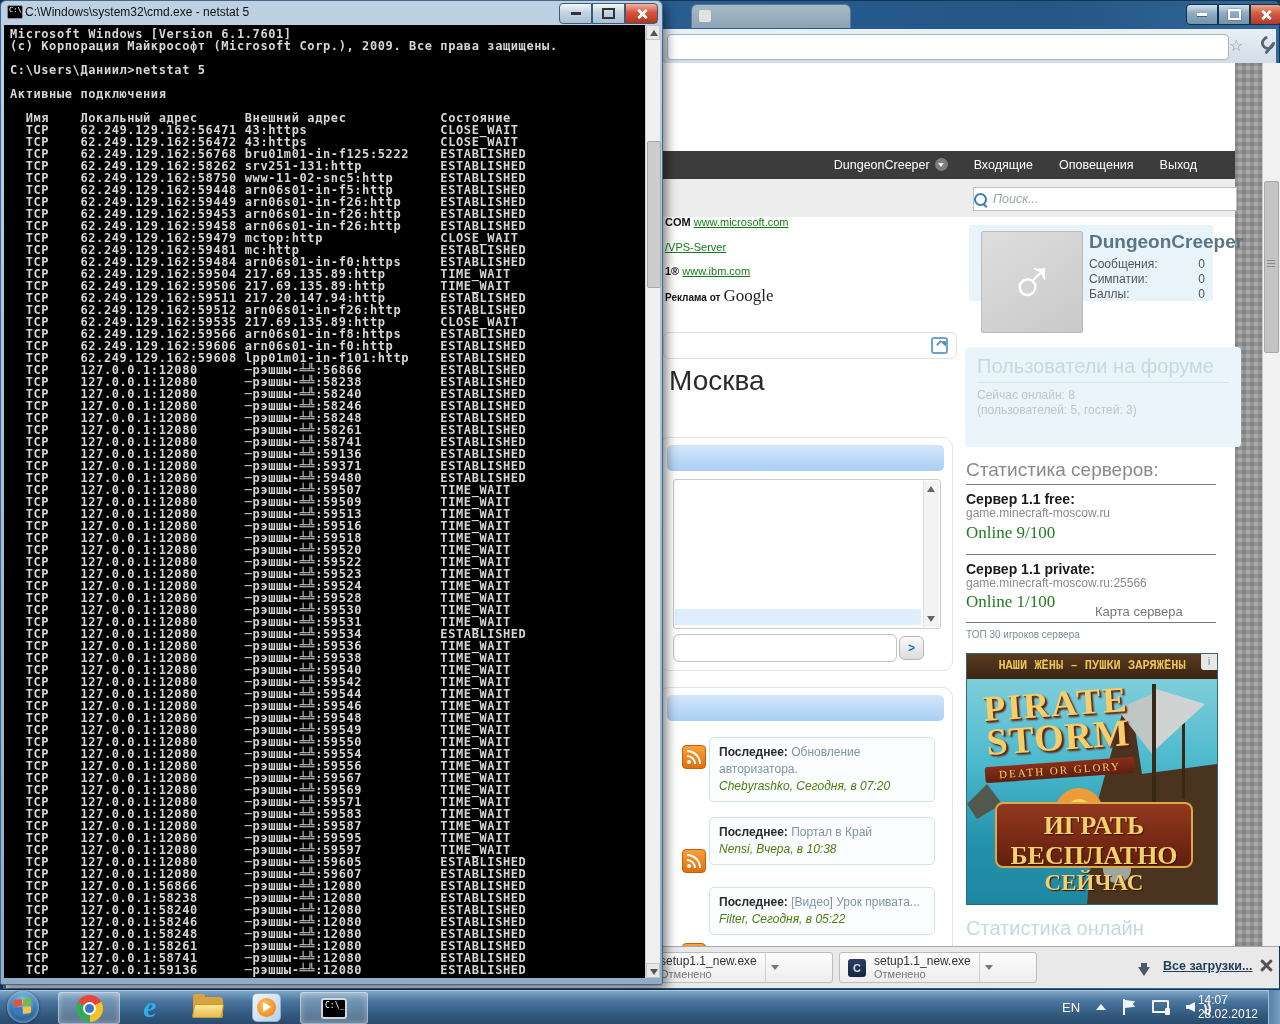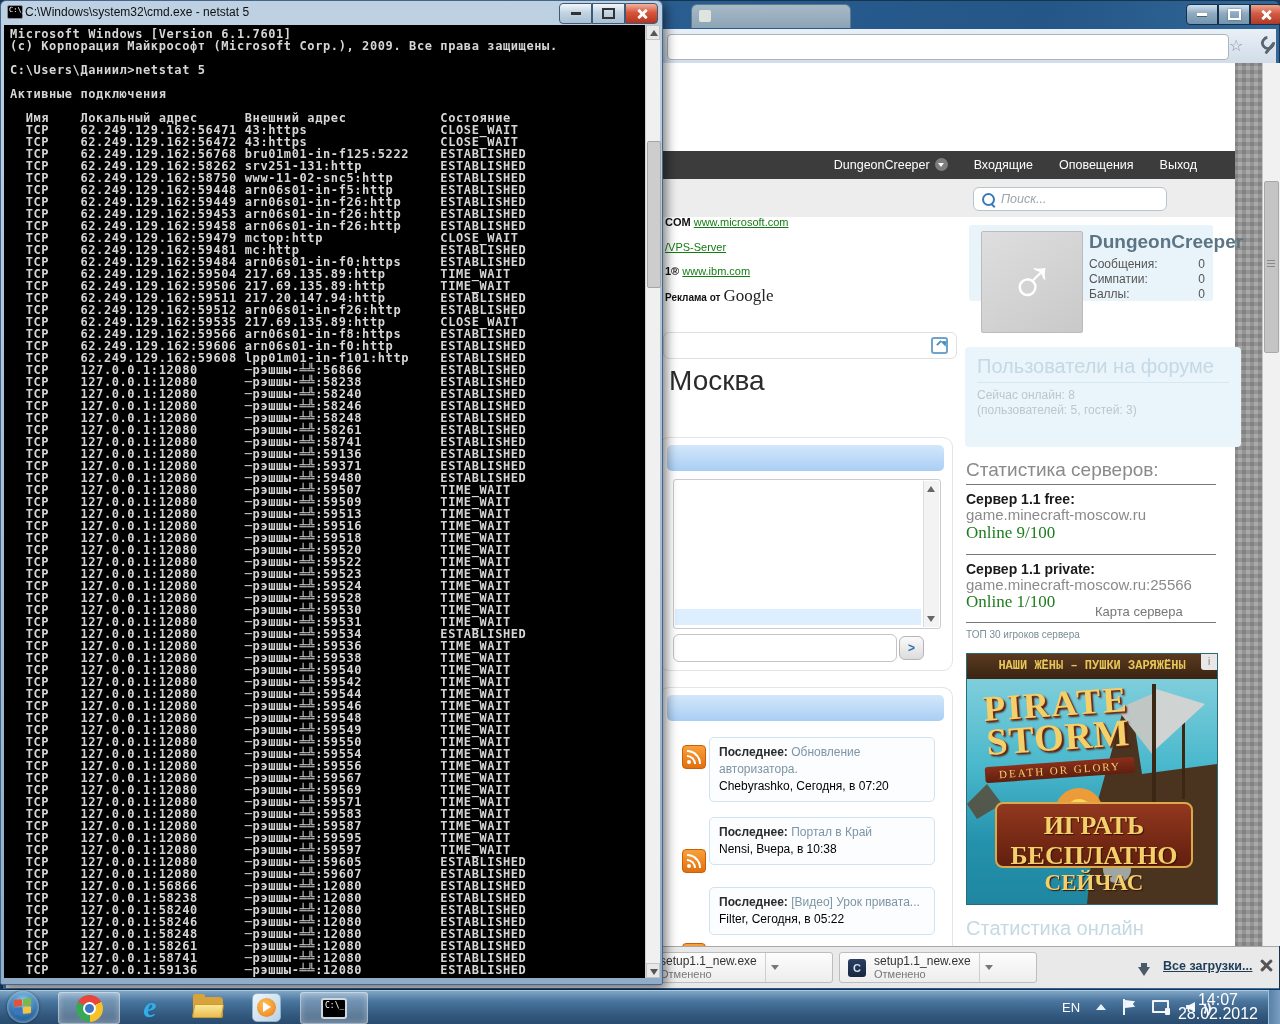--- a/index.html
+++ b/index.html
@@ -38,21 +38,21 @@
     background-image:repeating-linear-gradient(0deg,rgba(0,0,0,.13) 0 4px,transparent 4px 8px),
                      repeating-linear-gradient(90deg,rgba(255,255,255,.10) 0 4px,rgba(0,0,0,.07) 4px 8px);}
   .content{left:604px;top:62px;width:628px;height:883px;background:#fff;}
 
   
   .sitenav{left:604px;top:150px;width:628px;height:28px;background:#3c3c3c;display:flex;align-items:center;justify-content:flex-end;gap:26px;padding-right:38px;box-sizing:border-box;color:#fff;font-size:12.5px;}
   .sitenav .navlink{cursor:pointer;}
   .ddcircle{display:inline-block;width:13px;height:13px;border-radius:50%;background:#7d7d7d;vertical-align:-2px;margin-left:5px;position:relative;}
   .ddcircle:before{content:"";position:absolute;left:3.5px;top:5px;border-left:3px solid transparent;border-right:3px solid transparent;border-top:4px solid #fff;}
   .grayband{left:604px;top:178px;width:628px;height:38px;background:#ededed;}
-  .searchbox{left:970px;top:186px;width:194px;height:24px;background:#fff;border:1px solid #b9c4cc;border-radius:6px;display:flex;align-items:center;padding-left:8px;box-sizing:border-box;}
+  .searchbox{left:970px;top:186px;width:264px;height:24px;background:#fff;border:1px solid #b9c4cc;border-radius:0;display:flex;align-items:center;box-sizing:border-box;}
   .mag{position:relative;width:9px;height:9px;border:2px solid #3a7ab8;border-radius:50%;margin-right:6px;}
   .mag:after{content:"";position:absolute;left:8px;top:8px;width:2px;height:5px;background:#3a7ab8;transform:rotate(-45deg);}
   .searchph{font-style:italic;color:#9aa4ab;font-size:12.5px;}
 
   
   .gads{left:604px;top:205px;width:180px;height:105px;background:#fff;font-size:11px;}
   .gads .row{position:absolute;left:58px;white-space:nowrap;}
   .glink{color:#157c15;text-decoration:underline;}
   .gb{color:#111;font-weight:bold;}
   .gbrand{font-family:"Liberation Serif",serif;font-size:17px;color:#222;}
@@ -80,32 +80,32 @@
   .chatinput{left:670px;top:633px;width:218px;height:24px;background:#fff;border:1px solid #c4c4c4;border-radius:6px;}
   .sendbtn{left:896px;top:635px;width:23px;height:22px;border:1px solid #b5b5b5;border-radius:6px;background:linear-gradient(#fafafa,#dcdcdc);color:#2a6fae;font-weight:bold;font-size:12px;text-align:center;line-height:22px;}
 
   .rss{width:22px;height:22px;border-radius:4px;background:linear-gradient(#f9a03a,#e2700f);position:relative;border:1px solid #c95f08;}
   .rss .dot{position:absolute;left:4px;bottom:4px;width:4px;height:4px;background:#fff;border-radius:50%;}
   .rss .a1{position:absolute;left:4px;bottom:4px;width:7px;height:7px;border-top:2px solid #fff;border-right:2px solid #fff;border-top-right-radius:100%;}
   .rss .a2{position:absolute;left:4px;bottom:4px;width:12px;height:12px;border-top:2px solid #fff;border-right:2px solid #fff;border-top-right-radius:100%;}
   .postbox{background:#fbfdff;border:1px solid #cfe3f0;border-radius:5px;width:226px;padding:6px 9px;box-sizing:border-box;font-size:12px;line-height:17px;}
   .postlabel{font-weight:bold;color:#2b2b2b;}
   .posttitle{color:#7d95a4;}
-  .postmeta{color:#000000;}
+  .postmeta{color:#4d7c0f;font-style:italic;}
 
   .rcol-title{font-size:20px;color:#c4d9e4;}
   .userspanel{left:962px;top:346px;width:276px;height:100px;background:#eaf4fb;border-radius:4px;padding:8px 12px;box-sizing:border-box;}
   .userspanel .tline{border-bottom:1px solid #d7e7f0;padding-bottom:4px;}
   .members{color:#2e5d7a;font-size:12.5px;line-height:16px;margin-top:7px;}
   .onlinegray{color:#bac7ce;font-size:12px;line-height:15px;}
 
   .srv-title{font-size:19px;color:#8a8a8a;}
   .hr{height:1px;background:#777;}
   .srv-name{font-size:14px;font-weight:bold;color:#1a1a1a;}
-  .srv-host{font-size:15px;color:#8a8a8a;text-align:right;}
+  .srv-host{font-size:12px;color:#8a8a8a;text-align:right;}
   .srv-online{font-family:"Liberation Serif",serif;font-size:17px;color:#1e7d1e;}
   .srv-link{font-size:13px;color:#777;}
 
   .pirate{left:963px;top:652px;width:250px;height:250px;overflow:hidden;border:1px solid #2a6b7a;
     background:linear-gradient(#8fd4e0,#49b8cc 45%,#2492ac 75%,#1f86a0);}
   .pir-top{position:absolute;left:0;top:0;width:100%;height:25px;background:linear-gradient(#5a3a1f,#3a2412);
     color:#e8c558;font-family:Liberation Mono, monospace;font-weight:bold;font-size:12px;text-align:center;line-height:25px;white-space:nowrap;}
   .pir-info{position:absolute;right:0;top:0;width:16px;height:16px;background:#e8e8e8;color:#777;font-size:10px;text-align:center;line-height:16px;border-radius:0 0 0 3px;}
   .pir-logo{position:absolute;left:10px;top:34px;width:160px;text-align:center;
     font-family:"Liberation Serif",serif;font-weight:bold;color:#f3d06a;
@@ -200,21 +200,21 @@
   .flagic:before{content:"";position:absolute;left:1px;top:0;width:2px;height:16px;background:#f2f6fa;}
   .flagic:after{content:"";position:absolute;left:3px;top:1px;width:10px;height:8px;background:#f2f6fa;clip-path:polygon(0 0,100% 15%,78% 50%,100% 85%,0 100%);}
   .netic{position:relative;width:18px;height:16px;}
   .netic .scr{position:absolute;left:0;top:1px;width:13px;height:9px;border:2px solid #f2f6fa;border-radius:1px;}
   .netic .std{position:absolute;left:4px;top:12px;width:9px;height:2px;background:#f2f6fa;}
   .netic .plg{position:absolute;right:0;bottom:0;width:5px;height:7px;background:#f2f6fa;border-radius:1px;}
   .volic{position:relative;width:18px;height:16px;}
   .volic .sp{position:absolute;left:0;top:3px;width:9px;height:10px;background:#f2f6fa;clip-path:polygon(0 30%,35% 30%,100% 0,100% 100%,35% 70%,0 70%);}
   .volic .w1{position:absolute;left:9px;top:3px;width:8px;height:10px;border:2px solid transparent;border-right-color:#f2f6fa;border-radius:50%;}
   .volic .w2{position:absolute;left:11px;top:1px;width:10px;height:14px;border:2px solid transparent;border-right-color:#f2f6fa;border-radius:50%;}
-  .clock{position:absolute;right:22px;top:993px;text-align:center;color:#fff;font-size:16px;line-height:14px;}
+  .clock{position:absolute;right:22px;top:993px;text-align:left;color:#fff;font-size:12px;line-height:14px;}
   .showdesk{left:1268px;top:990px;width:12px;height:34px;background:linear-gradient(90deg,#5a81a6,#7ba2c4);border-left:1px solid #9fc0da;}
 </style>
 </head>
 <body>
 
 <div class="screen">
 
   <div class="abs chrome">
     <div class="abs chrome-tab">
       <span class="fav"></span>

